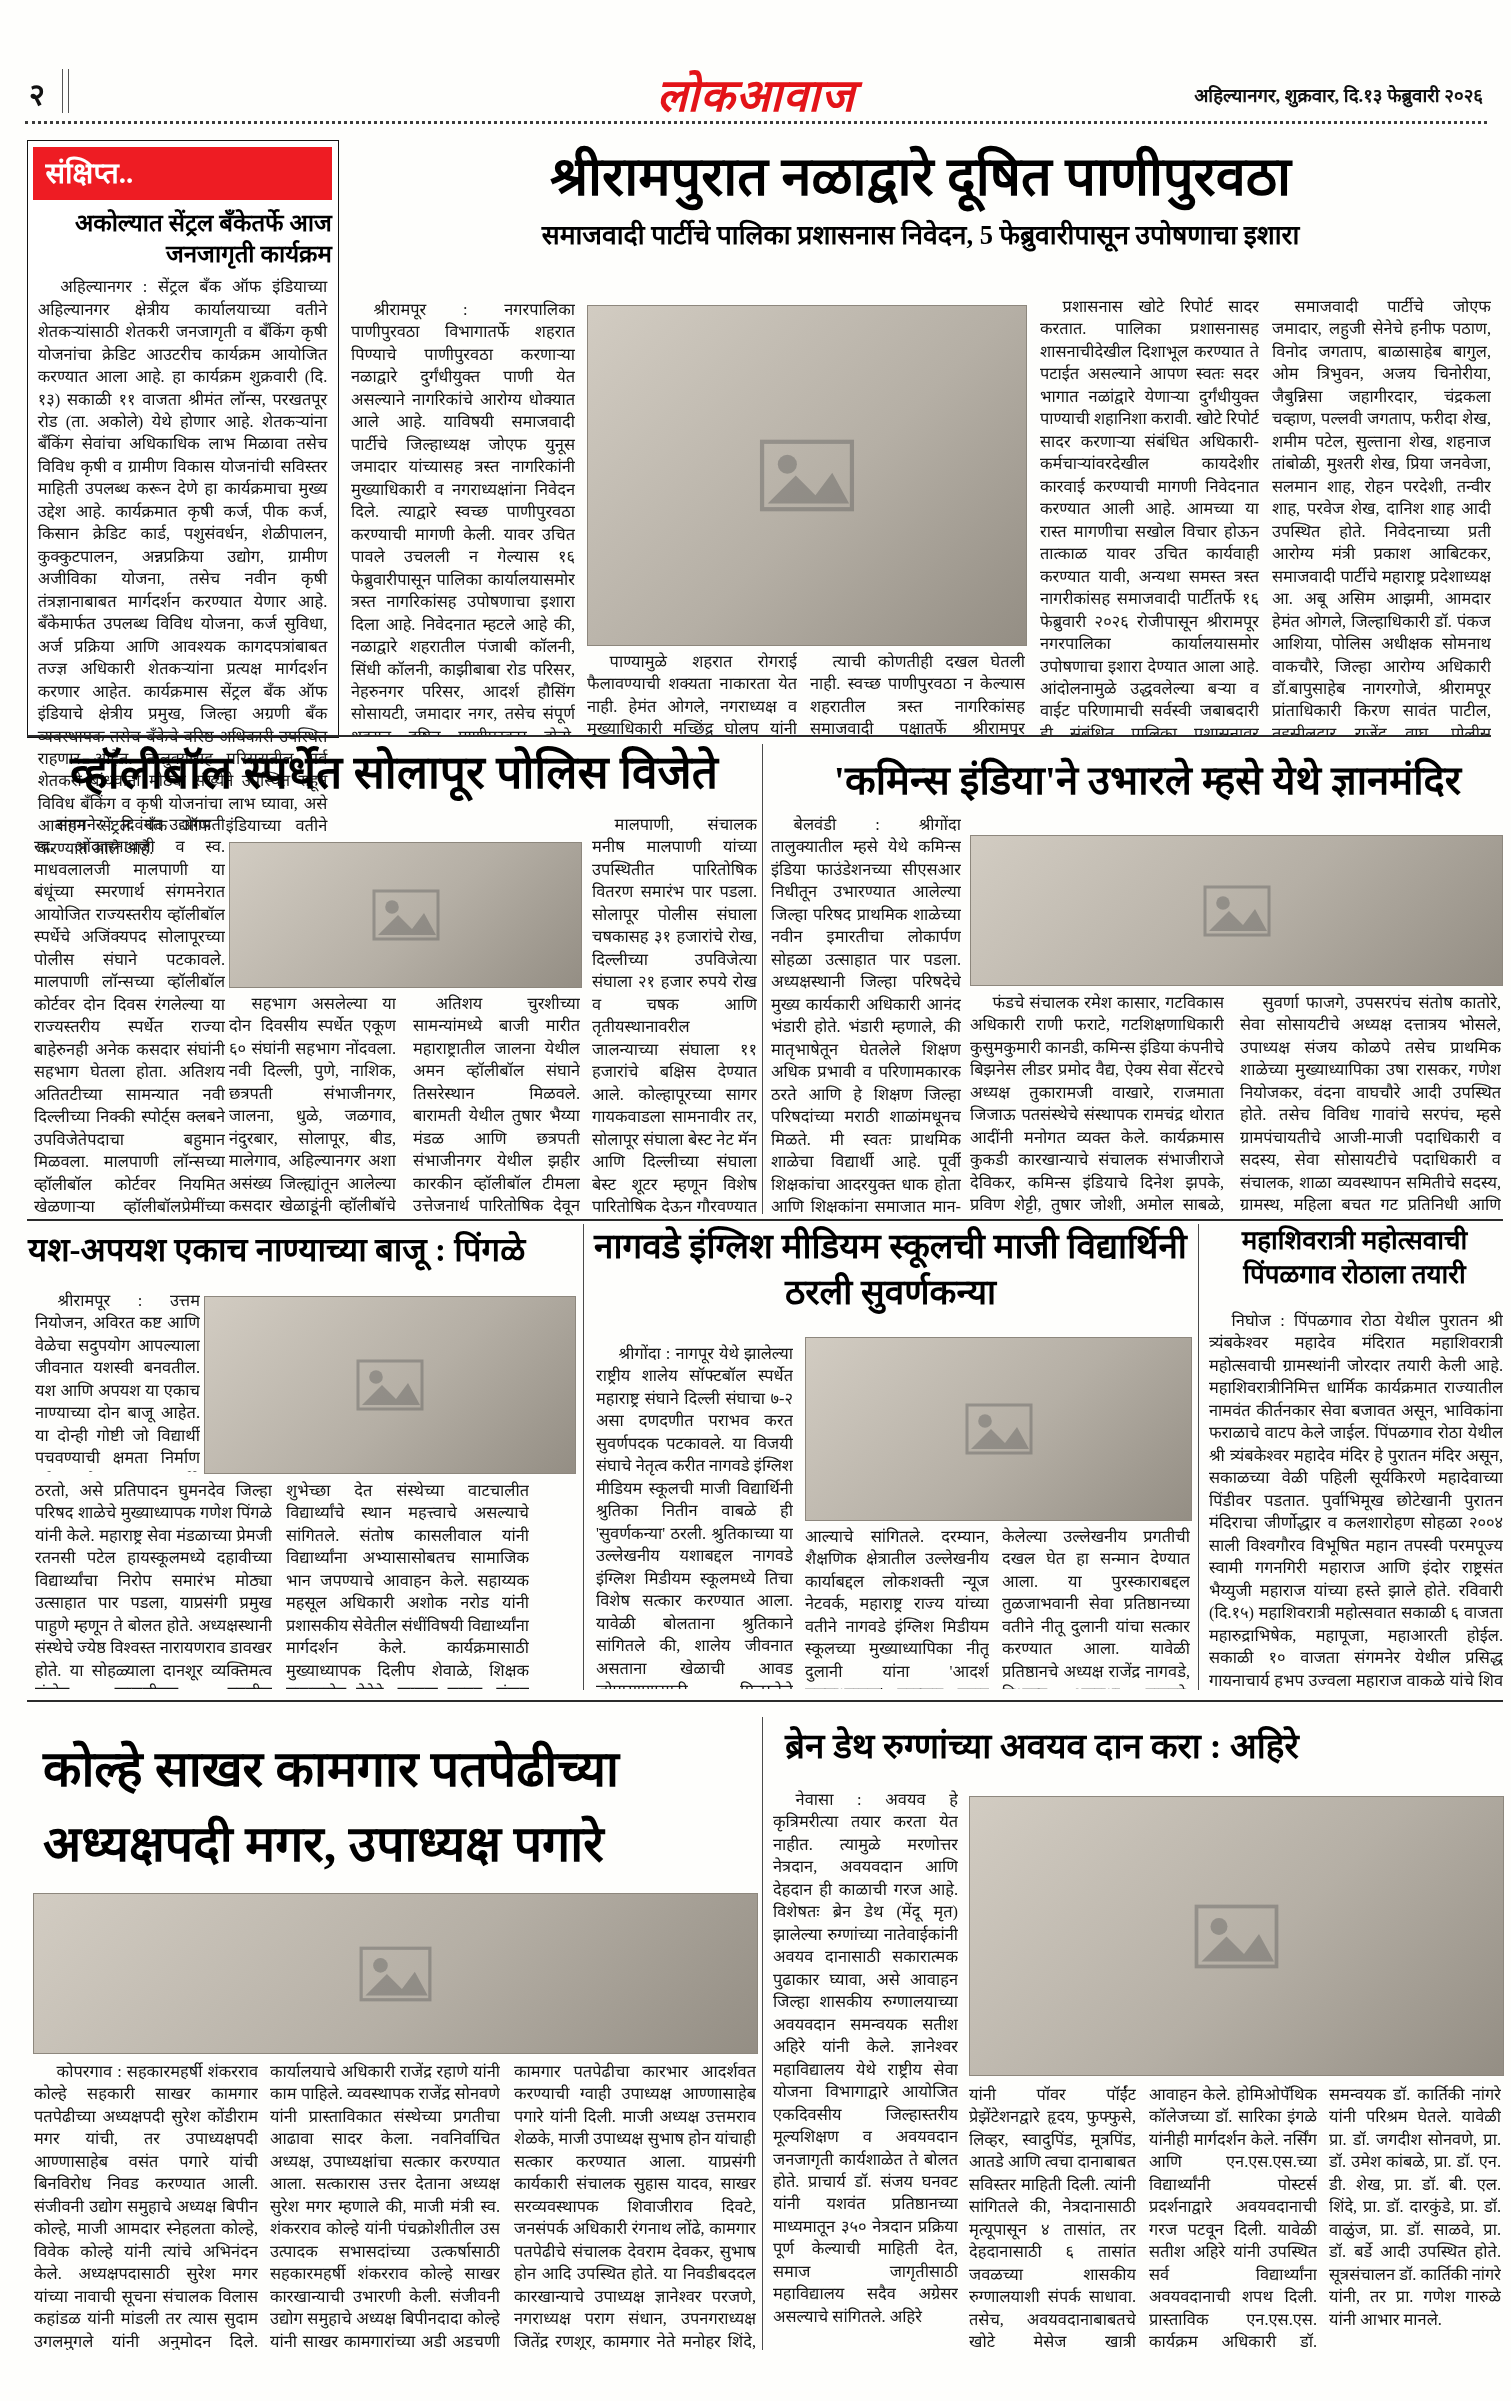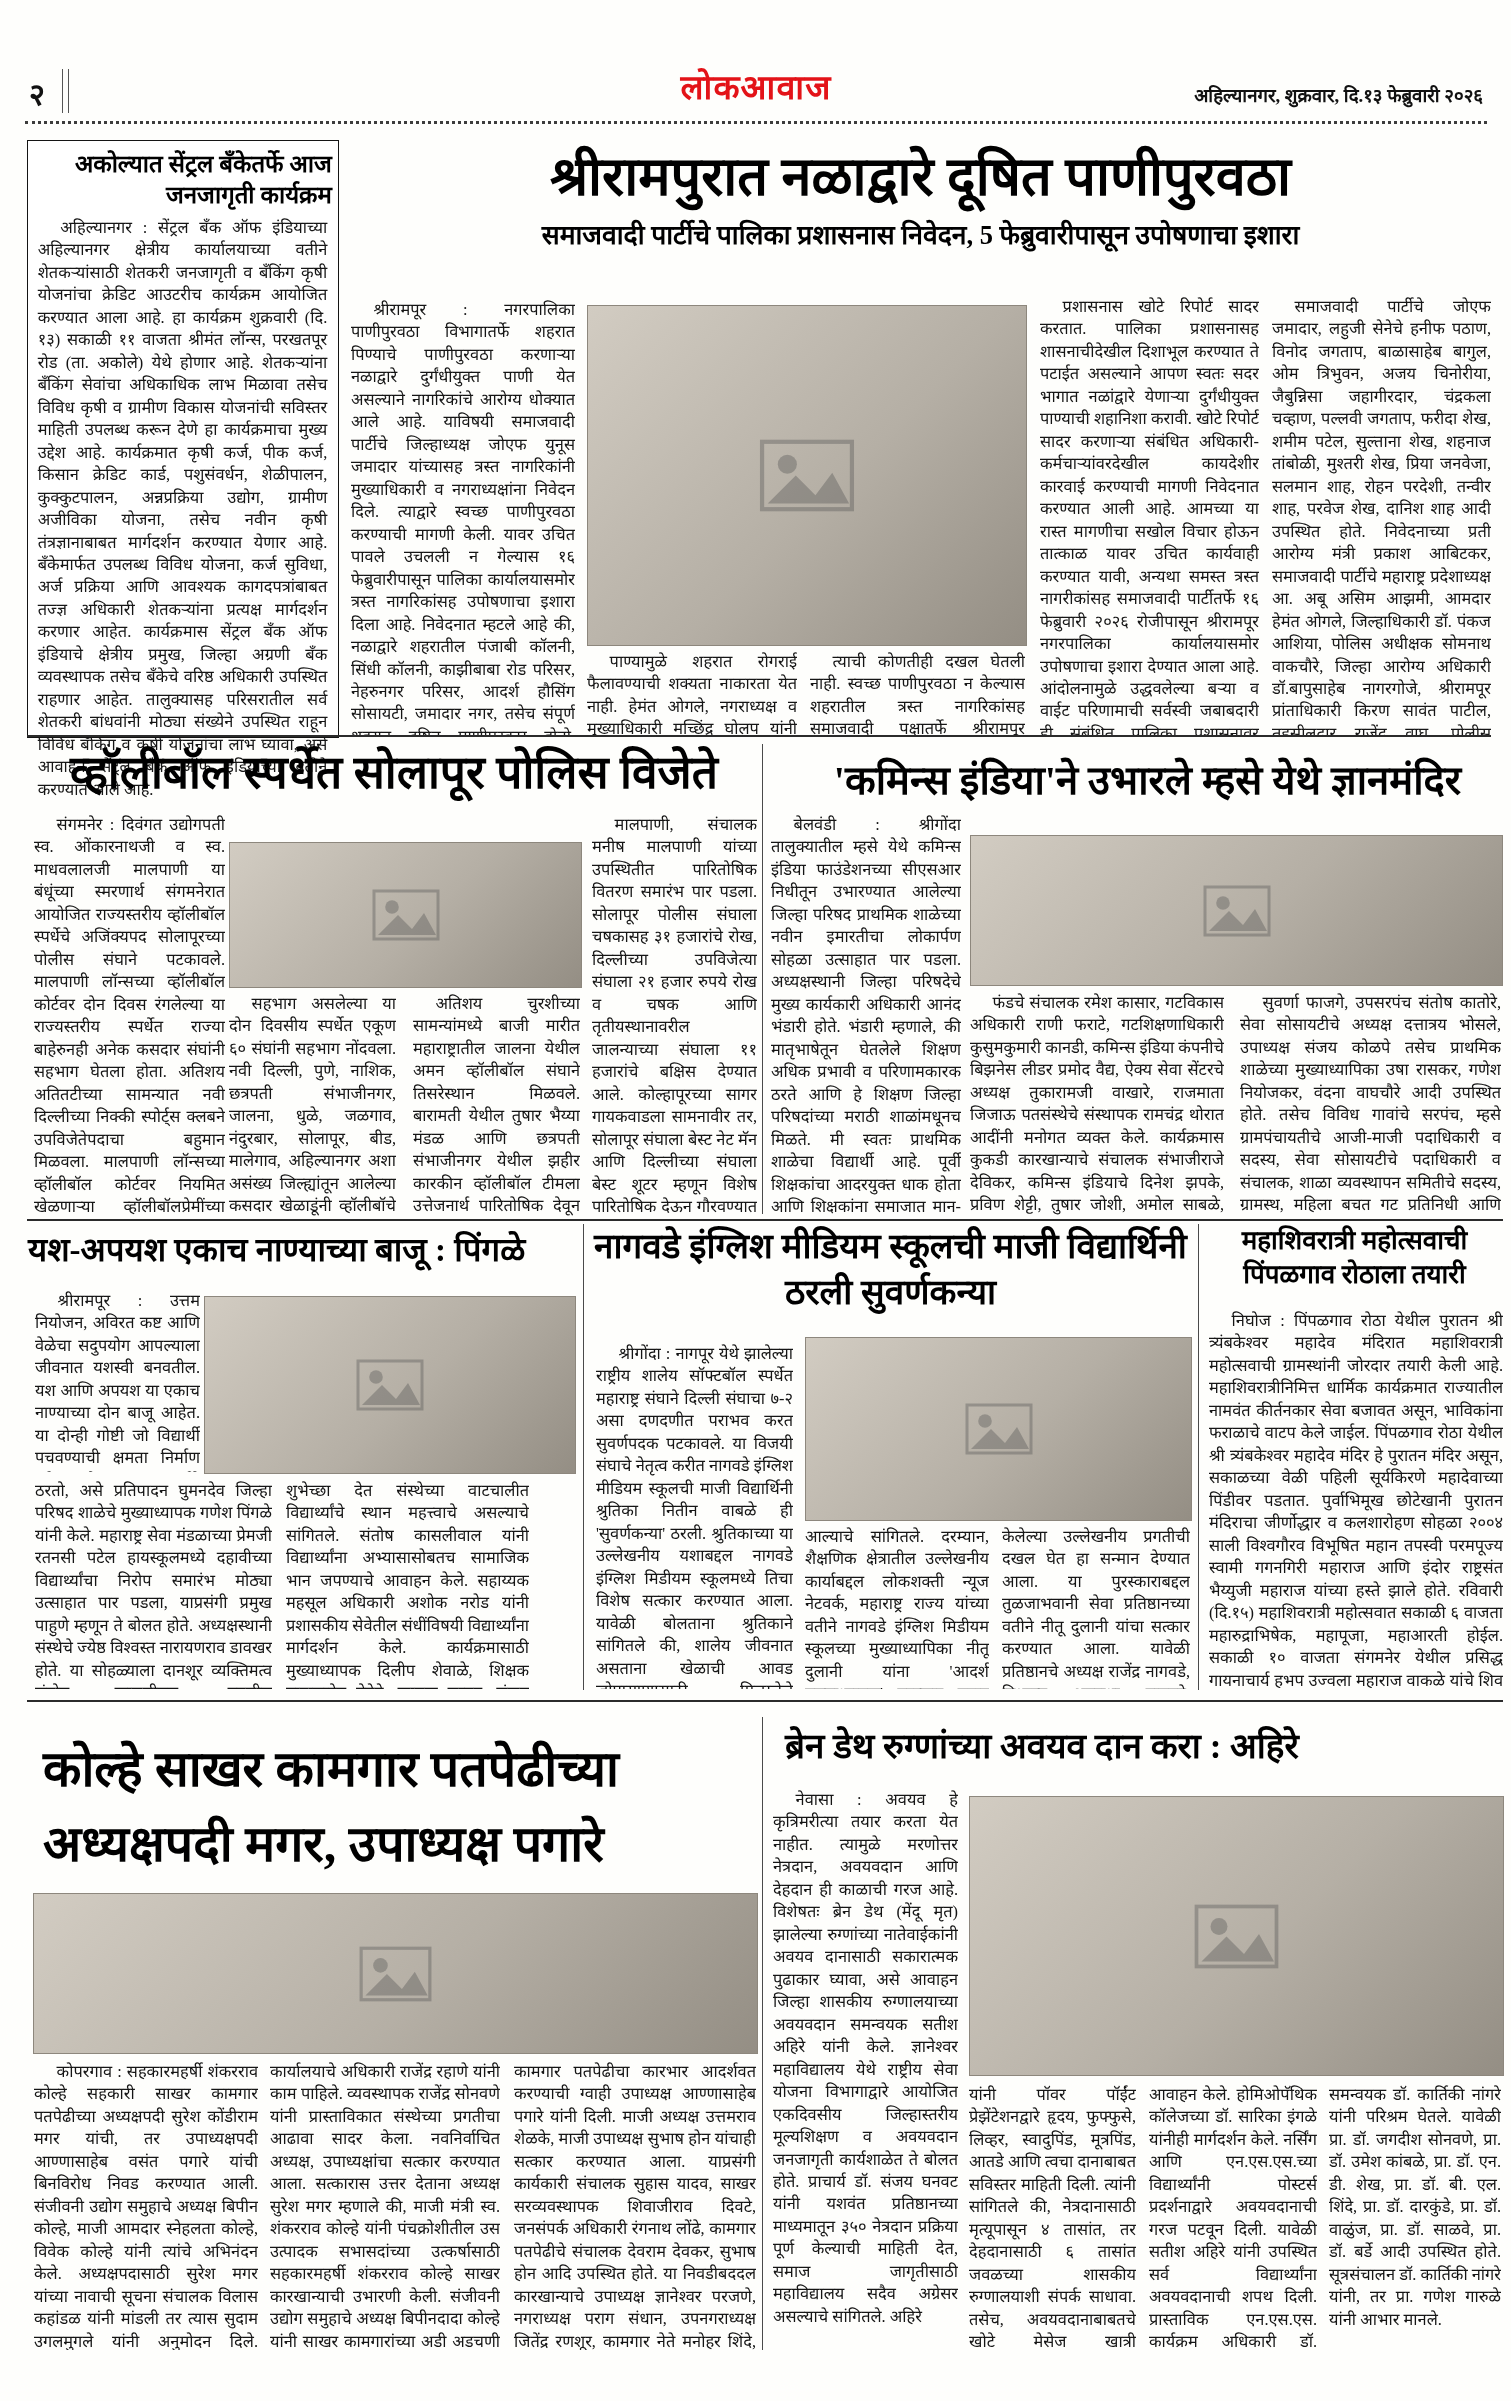--- a/index.html
+++ b/index.html
@@ -2,21 +2,21 @@
 <html style="font-size:9px"><head>
 <meta charset="utf-8">
 <style>
   html,body{margin:0;padding:0;background:#e8e8e4;}
   .page{position:relative;width:1512px;height:2401px;background:#fefefc;margin:0 auto;
         font-family:"Liberation Serif",serif;color:#1a1a1a;overflow:hidden;}
   .pageno{position:absolute;left:29px;top:72px;font-size:30.5px;font-weight:bold;color:#111;}
   .pageno-bars{position:absolute;left:62px;top:69px;width:4.5px;height:44px;
                border-left:1.7px solid #555;border-right:1.7px solid #555;}
   .masthead{position:absolute;left:0;right:0;top:63px;text-align:center;
-            font-size:34px;font-weight:bold;color:#e31318;letter-spacing:1.1px;}
+            font-size:45px;font-weight:bold;color:#e31318;letter-spacing:1.1px;font-style:italic;}
   .dateline{position:absolute;right:29px;top:82px;font-size:18.6px;font-weight:bold;color:#111;}
   .dotrule{position:absolute;left:25.4px;top:121px;width:1462px;border-top:3.4px dotted #3c3c3c;height:0;}
   .hrule{position:absolute;background:#2b2b2b;height:1.7px;}
   .vrule{position:absolute;background:#4a4a4a;width:1.1px;}
   .headline{position:absolute;font-weight:bold;color:#000;text-align:center;line-height:1.32;}
   .nowrap{white-space:nowrap;}
   .col{position:absolute;text-align:justify;font-size:16.4px;line-height:1.37;color:#151515;
        overflow:hidden;text-indent:22.6px;}
   .photo{position:absolute;background:linear-gradient(135deg,#d2ccc2 0%,#b5afa5 55%,#948e84 100%);
          border:0.6px solid #8d877d;display:flex;align-items:center;justify-content:center;}
@@ -35,20 +35,21 @@
 
 <div class="page">
 
   <div class="pageno">२</div>
   <div class="pageno-bars"></div>
   <div class="masthead">लोकआवाज</div>
   <div class="dateline">अहिल्यानगर, शुक्रवार, दि.१३ फेब्रुवारी २०२६</div>
   <div class="dotrule"></div>
 
   <aside class="brief-box">
+    <div class="brief-label">संक्षिप्त..</div>
     <div class="brief-headline">अकोल्यात सेंट्रल बँकेतर्फे आज जनजागृती कार्यक्रम</div>
     <div class="brief-body">अहिल्यानगर : सेंट्रल बँक ऑफ इंडियाच्या अहिल्यानगर क्षेत्रीय कार्यालयाच्या वतीने शेतकऱ्यांसाठी शेतकरी जनजागृती व बँकिंग कृषी योजनांचा क्रेडिट आउटरीच कार्यक्रम आयोजित करण्यात आला आहे. हा कार्यक्रम शुक्रवारी (दि. १३) सकाळी ११ वाजता श्रीमंत लॉन्स, परखतपूर रोड (ता. अकोले) येथे होणार आहे. शेतकऱ्यांना बँकिंग सेवांचा अधिकाधिक लाभ मिळावा तसेच विविध कृषी व ग्रामीण विकास योजनांची सविस्तर माहिती उपलब्ध करून देणे हा कार्यक्रमाचा मुख्य उद्देश आहे. कार्यक्रमात कृषी कर्ज, पीक कर्ज, किसान क्रेडिट कार्ड, पशुसंवर्धन, शेळीपालन, कुक्कुटपालन, अन्नप्रक्रिया उद्योग, ग्रामीण अजीविका योजना, तसेच नवीन कृषी तंत्रज्ञानाबाबत मार्गदर्शन करण्यात येणार आहे. बँकेमार्फत उपलब्ध विविध योजना, कर्ज सुविधा, अर्ज प्रक्रिया आणि आवश्यक कागदपत्रांबाबत तज्ज्ञ अधिकारी शेतकऱ्यांना प्रत्यक्ष मार्गदर्शन करणार आहेत. कार्यक्रमास सेंट्रल बँक ऑफ इंडियाचे क्षेत्रीय प्रमुख, जिल्हा अग्रणी बँक व्यवस्थापक तसेच बँकेचे वरिष्ठ अधिकारी उपस्थित राहणार आहेत. तालुक्यासह परिसरातील सर्व शेतकरी बांधवांनी मोठ्या संख्येने उपस्थित राहून विविध बँकिंग व कृषी योजनांचा लाभ घ्यावा, असे आवाहन सेंट्रल बँक ऑफ इंडियाच्या वतीने करण्यात आले आहे.</div>
   </aside>
 
   <section>
     <h1 class="headline nowrap" style="left:350px;top:142px;width:1141px;font-size:54px;margin:0;">श्रीरामपुरात नळाद्वारे दूषित पाणीपुरवठा</h1>
     <h2 class="headline nowrap" style="left:350px;top:218px;width:1141px;font-size:26.5px;margin:0;">समाजवादी पार्टीचे पालिका प्रशासनास निवेदन, 5 फेब्रुवारीपासून उपोषणाचा इशारा</h2>
     <div class="photo" style="left:587px;top:305px;width:438px;height:339px;">
       <svg width="96" height="73" viewBox="0 0 34 26">
         <rect x="1" y="1" width="32" height="24" fill="none" stroke="#555" stroke-width="1.5"></rect>

